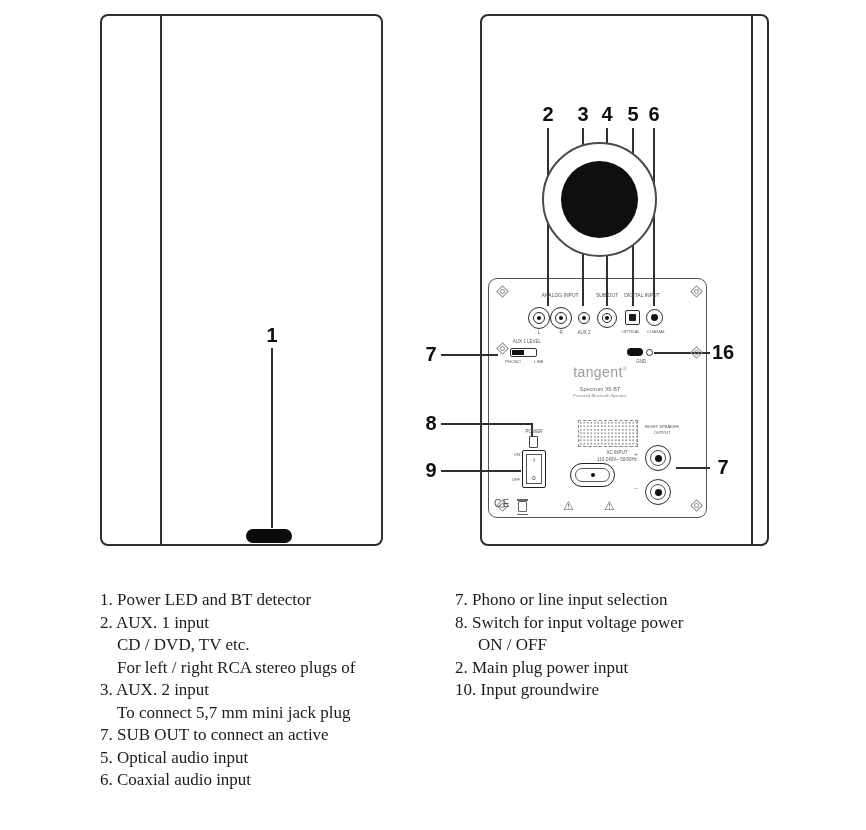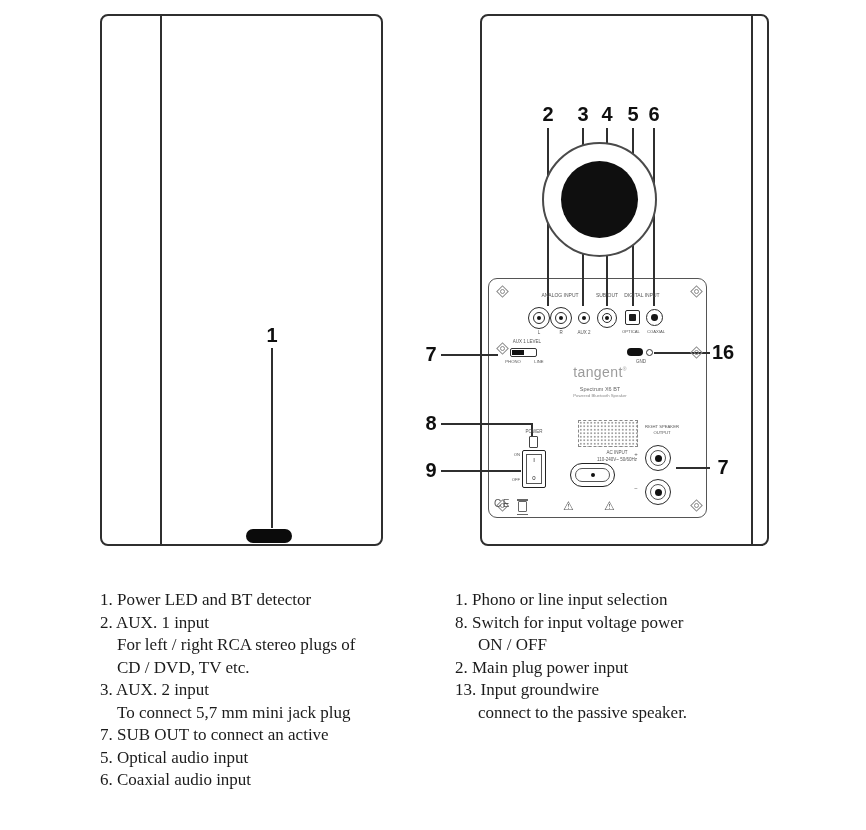--- a/index.html
+++ b/index.html
@@ -193,31 +193,30 @@
   <div class="callout" style="left:646px; top:103px; width:16px;">6</div>
   <div class="callout" style="left:423px; top:343px; width:16px;">7</div>
   <div class="callout" style="left:423px; top:412px; width:16px;">8</div>
   <div class="callout" style="left:423px; top:459px; width:16px;">9</div>
   <div class="callout" style="left:710px; top:341px; width:26px;">16</div>
   <div class="callout" style="left:710px; top:456px; width:26px;">7</div>
 
   <div class="legend-col" style="left:100px;">
     <div>1. Power LED and BT detector</div>
     <div>2. AUX. 1 input</div>
+    <div class="ind">CD / DVD, TV etc.</div>
     <div class="ind">For left / right RCA stereo plugs of</div>
-    <div class="ind">CD / DVD, TV etc.</div>
     <div>3. AUX. 2 input</div>
     <div class="ind">To connect 5,7 mm mini jack plug</div>
     <div>7. SUB OUT to connect an active</div>
     <div>5. Optical audio input</div>
     <div>6. Coaxial audio input</div>
   </div>
 
   <div class="legend-col" style="left:455px;">
-    <div>1. Phono or line input selection</div>
+    <div>7. Phono or line input selection</div>
     <div>8. Switch for input voltage power</div>
     <div class="ind2">ON / OFF</div>
     <div>2. Main plug power input</div>
-    <div>13. Input groundwire</div>
-    <div class="ind2">connect to the passive speaker.</div>
+    <div>10. Input groundwire</div>
   </div>
 
 </div>
 
 </body></html>

